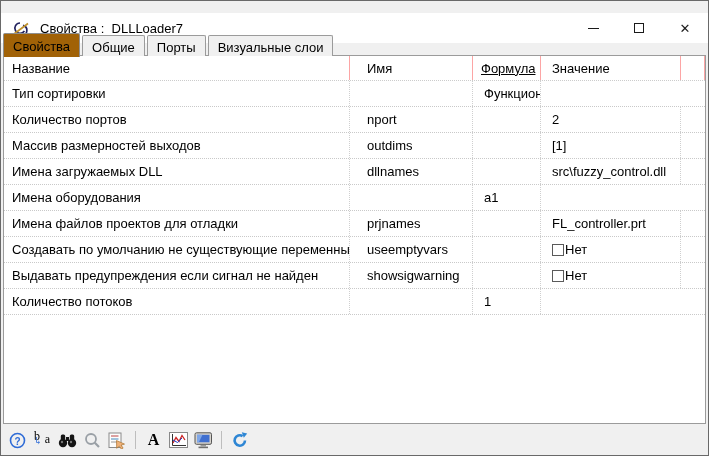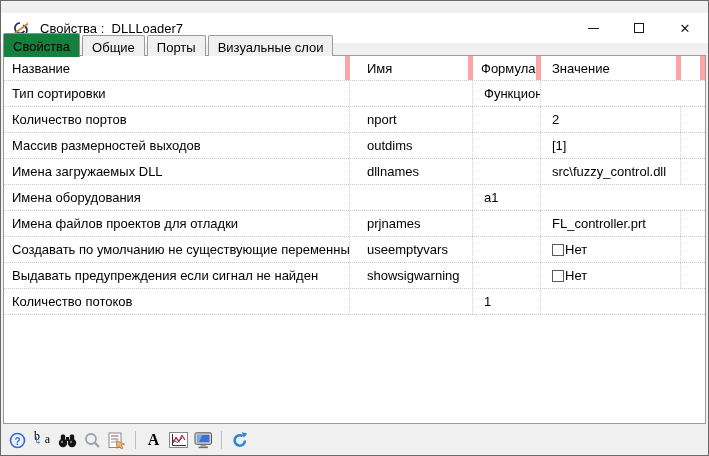--- a/index.html
+++ b/index.html
@@ -19,34 +19,34 @@
   .wc { width:46px; height:100%; display:flex; align-items:center; justify-content:center; color:#1a1a1a; }
   .glyph-min { display:block; width:11px; border-top:1px solid #1a1a1a; }
   .glyph-max { display:block; width:10px; height:10px; border:1px solid #1a1a1a; }
   .glyph-close { font-size:13px; line-height:1; }
   
   .tabbar { position:absolute; left:0; top:30px; right:0; height:25px;
     display:flex; align-items:flex-end; padding-left:2px; }
   .tab { height:21px; padding:2px 9px 0; margin-right:2px; background:#f0f0f0;
     border:1px solid #9b9b9b; border-bottom:none; border-radius:2px 2px 0 0;
     display:flex; align-items:center; position:relative; z-index:1; }
-  .tab.active { height:24px; background:#15803d; z-index:3; margin-bottom:-1px;
+  .tab.active { height:24px; background:#a16207; z-index:3; margin-bottom:-1px;
     border-color:#8f8f8f; padding-bottom:1px; }
   
   .content { position:absolute; left:2px; top:54px; right:2px; bottom:31px;
     background:#ffffff; border:1px solid #9b9b9b; overflow:hidden; }
   .grid-row { display:grid; grid-template-columns:346px 123px 68px 140px 1fr;
     height:26px; border-bottom:1px dotted #c9c9c9; align-items:center; }
   .grid-row.header { height:25px; border-bottom:1px dotted #cccccc; }
   .cell { height:100%; display:flex; align-items:center; overflow:hidden;
     white-space:nowrap; border-right:1px dotted #cfcfcf; }
-  .header .cell { border-right:5px solid #fca5a5; }
+  .header .cell { border-right:1px solid #fca5a5; }
   .c-name  { padding-left:8px; }
   .c-id    { padding-left:17px; }
-  .c-form  { padding-left:8px; }
+  .c-form  { padding-left:8px;text-decoration:underline; }
   .c-val   { padding-left:11px; }
   .c-end   { border-right:none; }
   .cb { display:inline-block; width:12px; height:12px; border:1px solid #5a5a5a;
     background:#fff; margin-right:1px; flex:0 0 auto; }
   
   .toolbar { position:absolute; left:1px; right:1px; bottom:1px; height:28px;
     background:#f0f0f0; display:flex; align-items:center; padding-left:6px; gap:6px; }
   .tbi { width:19px; height:18px; display:flex; align-items:center; justify-content:center; }
   .sep { width:1px; height:18px; background:#bdbdbd; margin:0 2px; flex:0 0 auto; }
   .font-a { font-family:"Liberation Serif","DejaVu Serif",serif; font-weight:bold;

